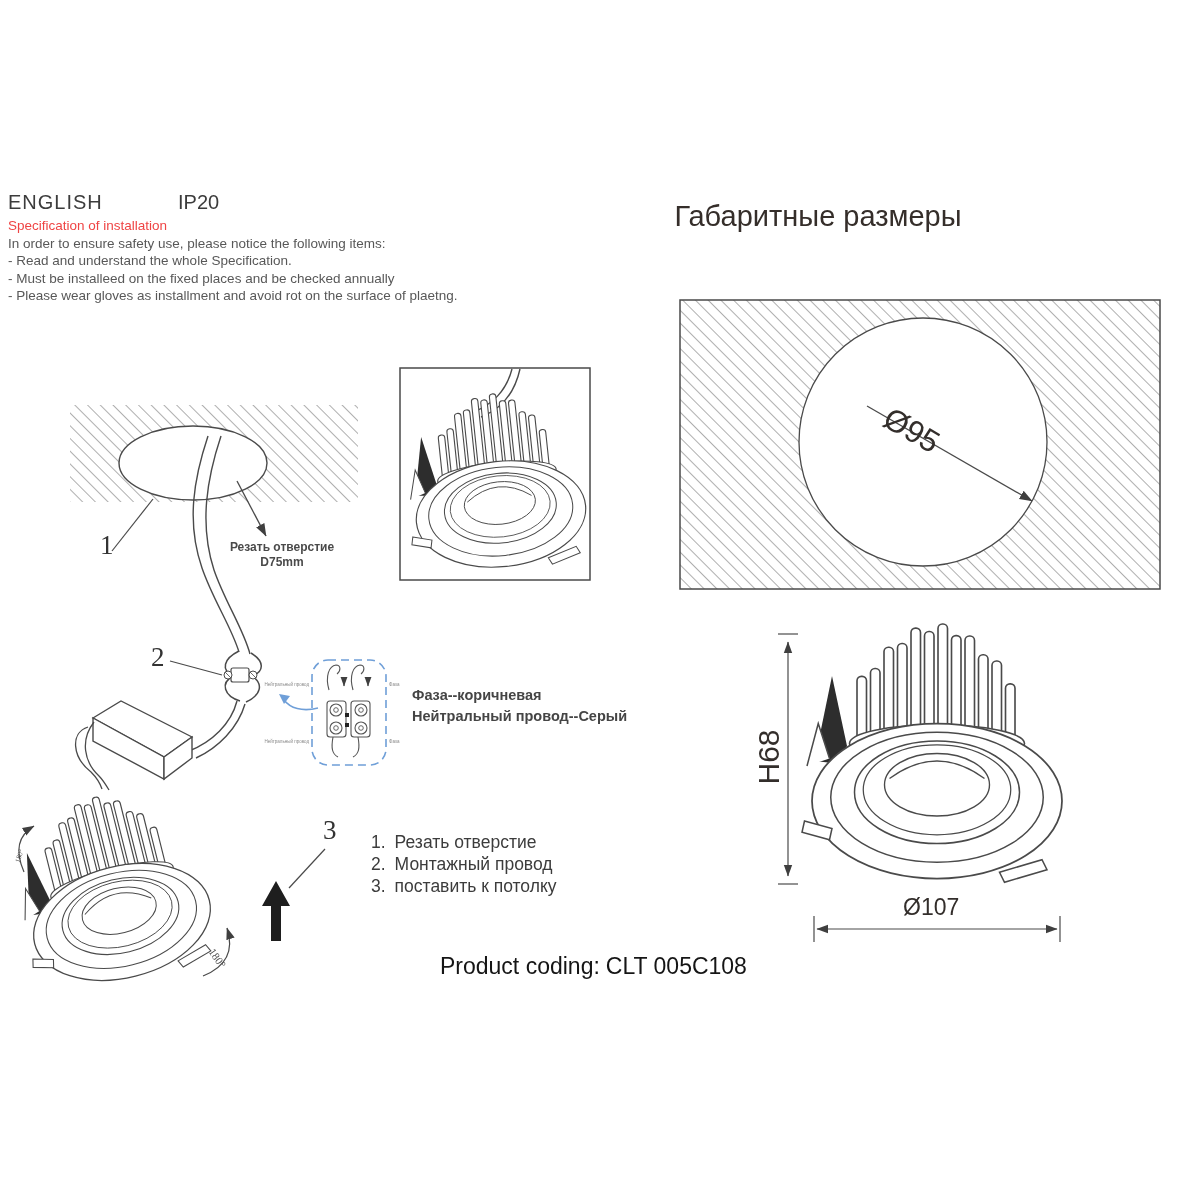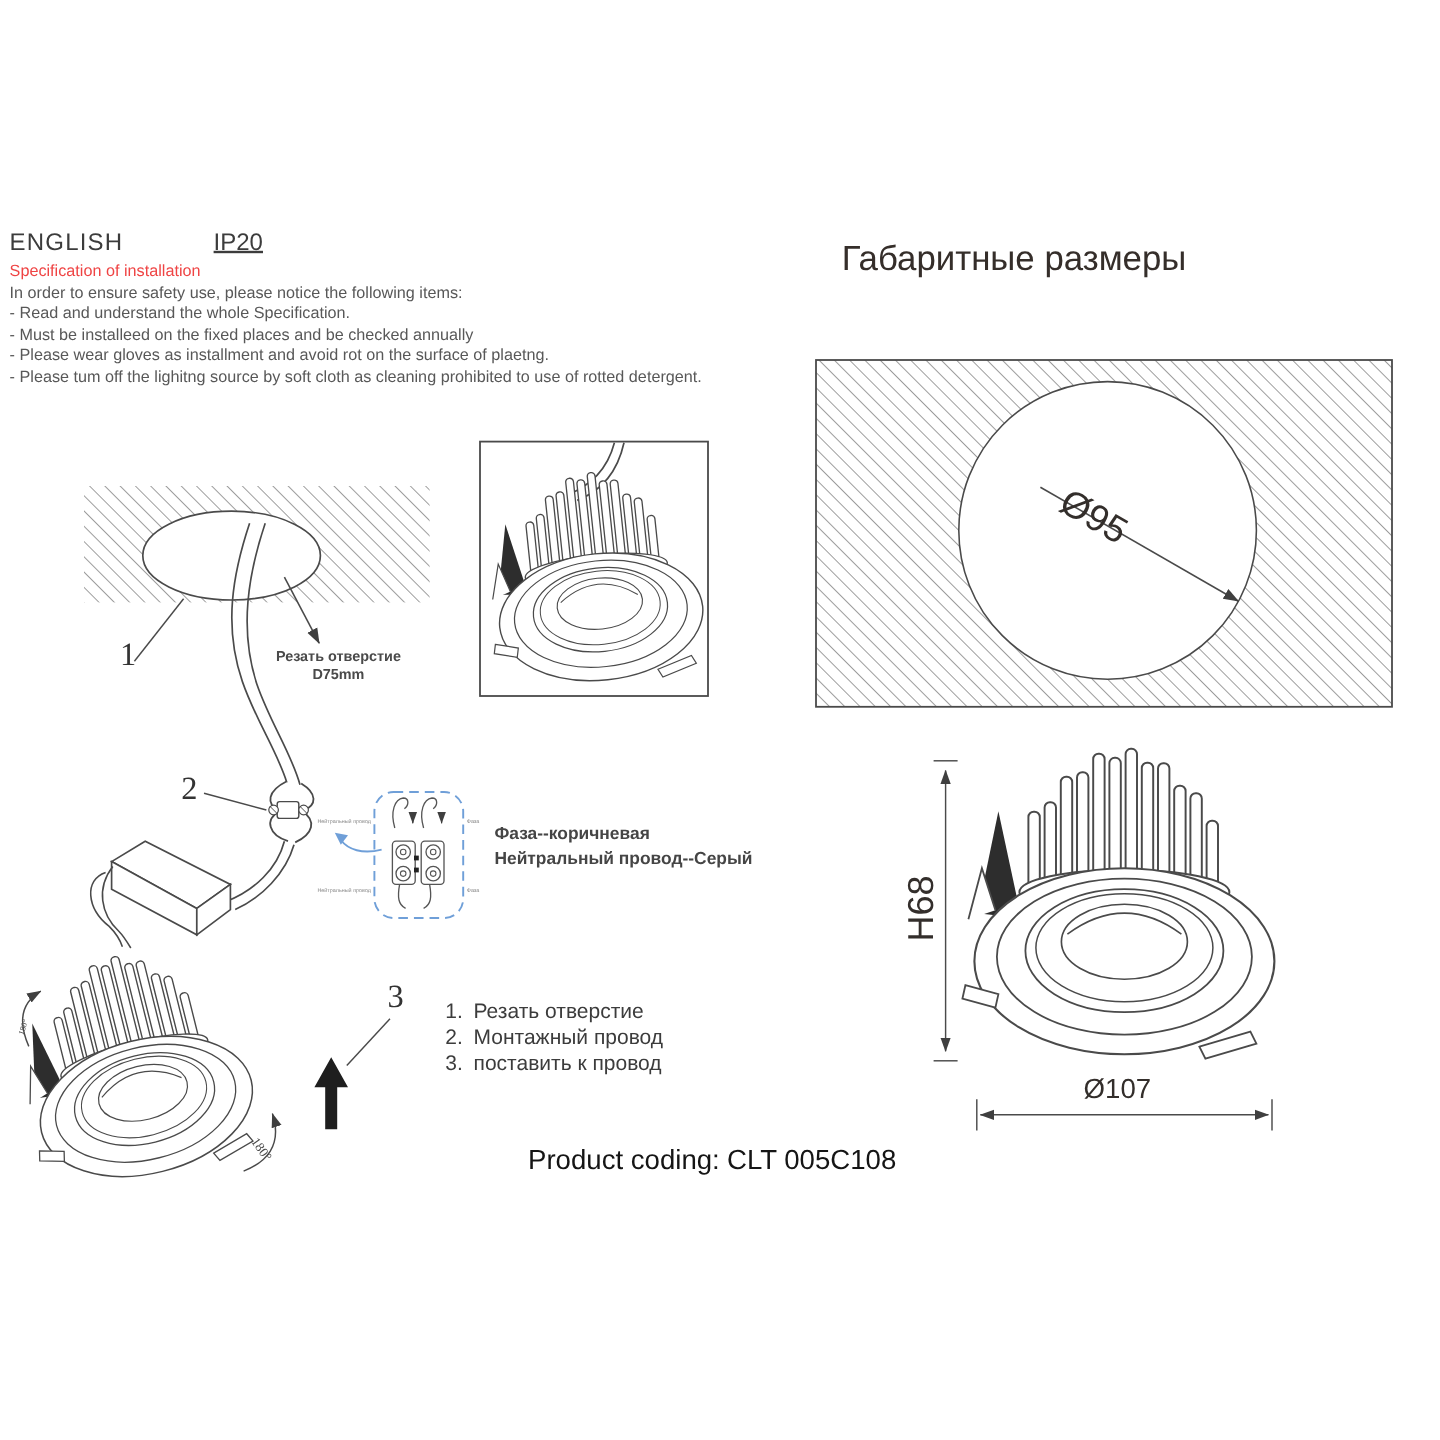--- a/index.html
+++ b/index.html
@@ -1,24 +1,24 @@
 <!DOCTYPE html>
 <html><head>
 <meta charset="utf-8">
 <style>
   html,body{margin:0;padding:0;background:#fff;}
   .canvas{position:relative;width:1200px;height:1200px;background:#ffffff;
           font-family:"Liberation Sans",sans-serif;color:#4a4a4a;overflow:hidden;border-radius:21px;}
   .abs{position:absolute;}
   svg.art{position:absolute;left:0;top:0;}
   .h-lang{left:8px;top:191px;font-size:20px;letter-spacing:1px;color:#3c3c3c;}
-  .h-ip{left:178px;top:191px;font-size:20px;color:#3c3c3c;text-decoration:underline;}
+  .h-ip{left:178px;top:191px;font-size:20px;color:#3c3c3c;}
   .spec-title{left:8px;top:218px;font-size:13.5px;color:#ef4444;}
   .spec-list{left:8px;top:235px;font-size:13.5px;line-height:17.4px;color:#585858;white-space:nowrap;}
-  .ru-title{left:645px;top:200px;width:400px;text-align:center;font-size:29px;color:#352e2a;}
+  .ru-title{left:618px;top:200px;width:400px;text-align:center;font-size:29px;color:#352e2a;}
   .step-num{font-family:"Liberation Serif",serif;font-size:27px;color:#333;}
   .n1{left:100px;top:530px;}
   .n2{left:151px;top:642px;}
   .n3{left:323px;top:815px;}
   .cut-note{left:224px;top:540px;width:116px;text-align:center;font-size:12px;font-weight:600;
             color:#4a4a4a;line-height:15px;}
   .legend{font-size:14.5px;font-weight:600;color:#454545;white-space:nowrap;text-align:right;}
   .lg1{left:412px;top:687px;}
   .lg2{left:412px;top:708px;}
   .steps{left:371px;top:831px;font-size:17.5px;color:#3c3c3c;line-height:22px;}
@@ -214,21 +214,20 @@
 
   <div class="abs h-lang">ENGLISH</div>
   <div class="abs h-ip">IP20</div>
 
   <div class="abs spec-title">Specification of installation</div>
   <div class="abs spec-list">
     <div>In order to ensure safety use, please notice the following items:</div>
     <div>- Read and understand the whole Specification.</div>
     <div>- Must be installeed on the fixed places and be checked annually</div>
     <div>- Please wear gloves as installment and avoid rot on the surface of plaetng.</div>
-    <div>- Please tum off the lighitng source by soft cloth as cleaning prohibited to use of rotted detergent.</div>
   </div>
 
   <div class="abs ru-title">Габаритные размеры</div>
 
   <div class="abs step-num n1">1</div>
   <div class="abs step-num n2">2</div>
   <div class="abs step-num n3">3</div>
 
   <div class="abs cut-note">
     <div>Резать отверстие</div>
@@ -247,21 +246,21 @@
     <div class="row">
       <span>1.</span>
       <span>Резать отверстие</span>
     </div>
     <div class="row">
       <span>2.</span>
       <span>Монтажный провод</span>
     </div>
     <div class="row">
       <span>3.</span>
-      <span>поставить к провод</span>
+      <span>поставить к потолку</span>
     </div>
   </div>
 
   <div class="abs ang a180">180°</div>
   <div class="abs ang a180s">180°</div>
 
   <div class="abs dim d95">Ø95</div>
   <div class="abs dim dh68">H68</div>
   <div class="abs dim d107">Ø107</div>
 

